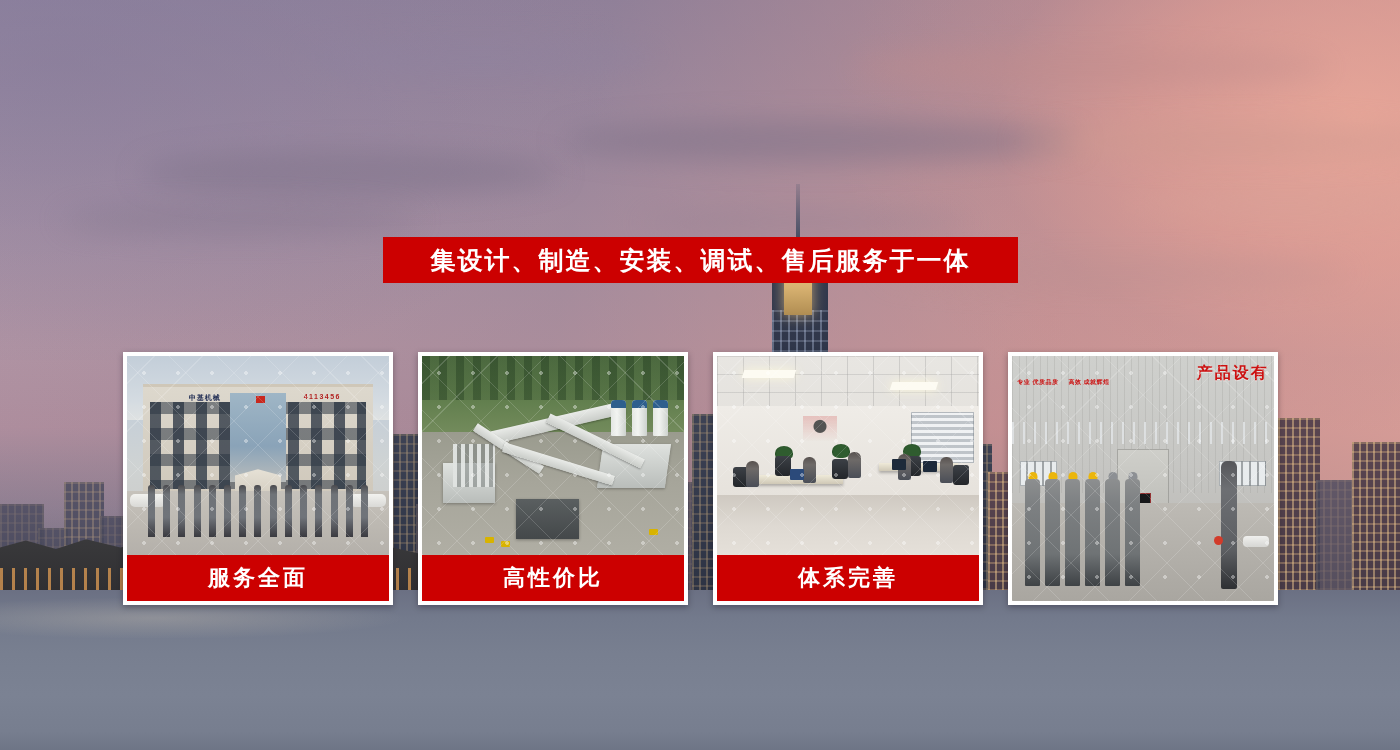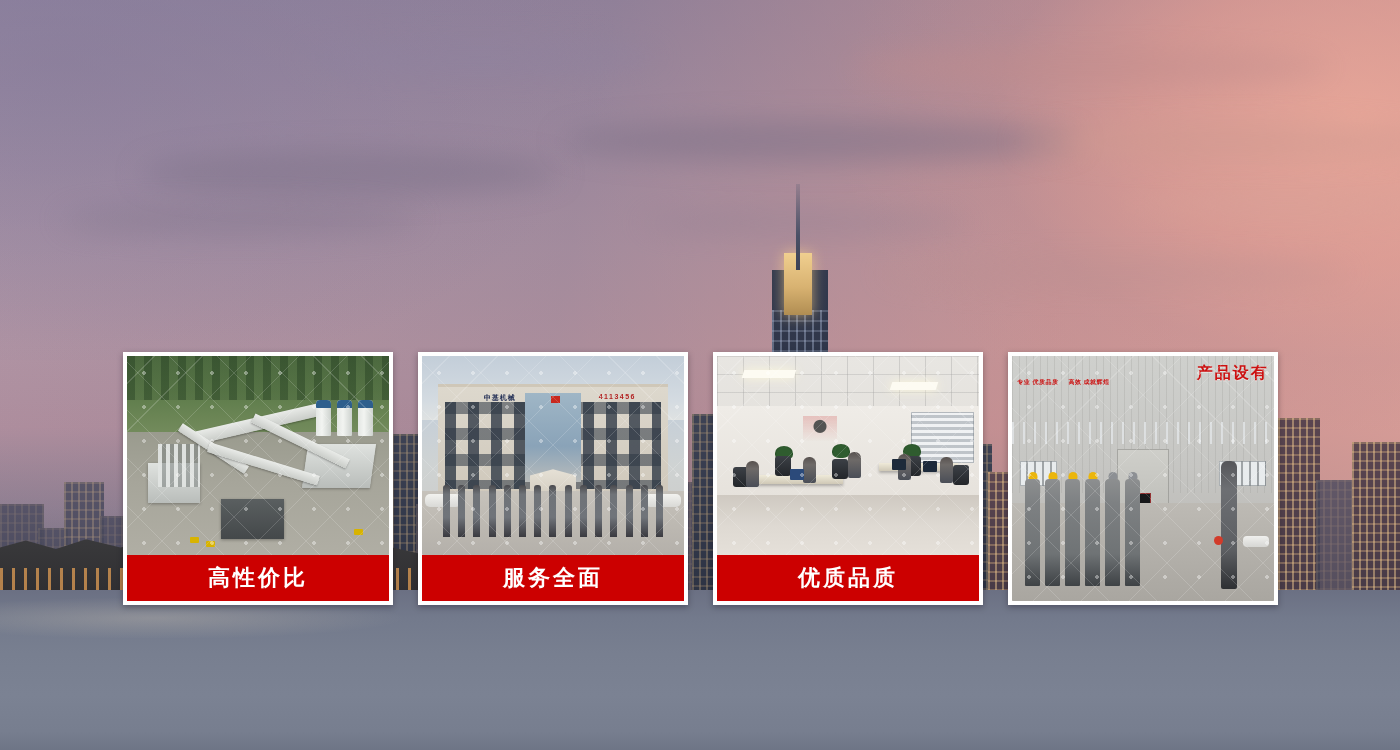--- a/index.html
+++ b/index.html
@@ -459,22 +459,61 @@
     <div class="bld far dim" style="left:1316px;width:42px;  height:120px;"></div>
     <div class="bld warm lit" style="left:1352px;width:48px; height:158px;"></div>
   </div>
 
   <div class="trees"></div>
   <div class="riverlights"></div>
   <div class="water"></div>
   <div class="water-shimmer"></div>
 
 
+  <div class="subtitle-bar">
+    <span>集设计、制造、安装、调试、售后服务于一体</span>
+  </div>
 
   <div class="cards">
+
+    <div class="card">
+      <div class="card-photo p1">
+        <div class="p1-sky"></div>
+        <div class="p1-bldg">
+          <div class="p1-win"></div>
+          <div class="p1-center"></div>
+          <div class="p1-sign">中基机械</div>
+          <div class="p1-phone">4113456</div>
+          <div class="p1-flag"></div>
+          <div class="p1-portico"></div>
+        </div>
+        <div class="p1-ground"></div>
+        <div class="p1-car l"></div>
+        <div class="p1-car r"></div>
+        <div class="p1-people">
+          <i></i>
+            <i></i>
+            <i></i>
+            <i></i>
+            <i></i>
+            <i></i>
+            <i></i>
+            <i></i>
+          <i></i>
+            <i></i>
+            <i></i>
+            <i></i>
+            <i></i>
+            <i></i>
+            <i></i>
+        </div>
+        <div class="wm"></div>
+      </div>
+      <div class="card-label">服务全面</div>
+    </div>
 
     <div class="card">
       <div class="card-photo p2">
         <div class="p2-field"></div>
         <div class="p2-trees"></div>
         <div class="p2-ground"></div>
         <div class="p2-block b1"></div>
         <div class="p2-block b2"></div>
         <div class="p2-stacks"></div>
         <div class="p2-conveyor cv1"></div>
@@ -484,56 +523,20 @@
         <div class="p2-silo s1"></div>
         <div class="p2-silo s2"></div>
         <div class="p2-silo s3"></div>
         <div class="p2-block b3"></div>
         <div class="p2-yellow y1"></div>
         <div class="p2-yellow y2"></div>
         <div class="p2-yellow y3"></div>
         <div class="wm"></div>
       </div>
       <div class="card-label">高性价比</div>
-    </div>
-
-    <div class="card">
-      <div class="card-photo p1">
-        <div class="p1-sky"></div>
-        <div class="p1-bldg">
-          <div class="p1-win"></div>
-          <div class="p1-center"></div>
-          <div class="p1-sign">中基机械</div>
-          <div class="p1-phone">4113456</div>
-          <div class="p1-flag"></div>
-          <div class="p1-portico"></div>
-        </div>
-        <div class="p1-ground"></div>
-        <div class="p1-car l"></div>
-        <div class="p1-car r"></div>
-        <div class="p1-people">
-          <i></i>
-            <i></i>
-            <i></i>
-            <i></i>
-            <i></i>
-            <i></i>
-            <i></i>
-            <i></i>
-          <i></i>
-            <i></i>
-            <i></i>
-            <i></i>
-            <i></i>
-            <i></i>
-            <i></i>
-        </div>
-        <div class="wm"></div>
-      </div>
-      <div class="card-label">服务全面</div>
     </div>
 
     <div class="card">
       <div class="card-photo p3">
         <div class="p3-ceil"></div>
         <div class="p3-panel pl1"></div>
         <div class="p3-panel pl2"></div>
         <div class="p3-wall"></div>
         <div class="p3-logo"></div>
         <div class="p3-blind"></div>
@@ -551,21 +554,21 @@
         <div class="p3-person pr1"></div>
         <div class="p3-person pr2"></div>
         <div class="p3-person pr3"></div>
         <div class="p3-person pr4"></div>
         <div class="p3-person pr5"></div>
         <div class="p3-mon m1"></div>
         <div class="p3-mon m2"></div>
         <div class="p3-mon m3"></div>
         <div class="wm"></div>
       </div>
-      <div class="card-label">优质品质</div>
+      <div class="card-label">体系完善</div>
     </div>
 
     <div class="card">
       <div class="card-photo p4">
         <div class="p4-wall"></div>
         <div class="p4-bigsign">产品设有</div>
         <div class="p4-smallsigns">
           <span>专业
 优质品质</span>
           <span>高效

